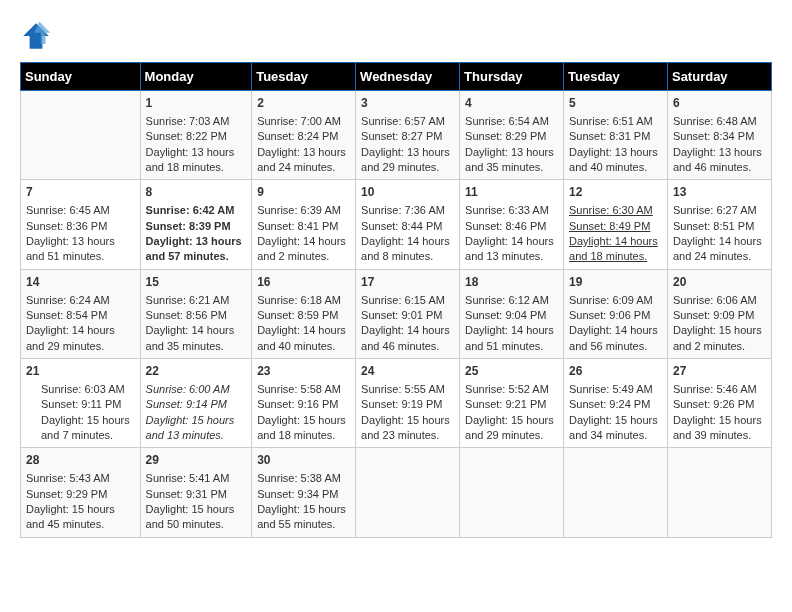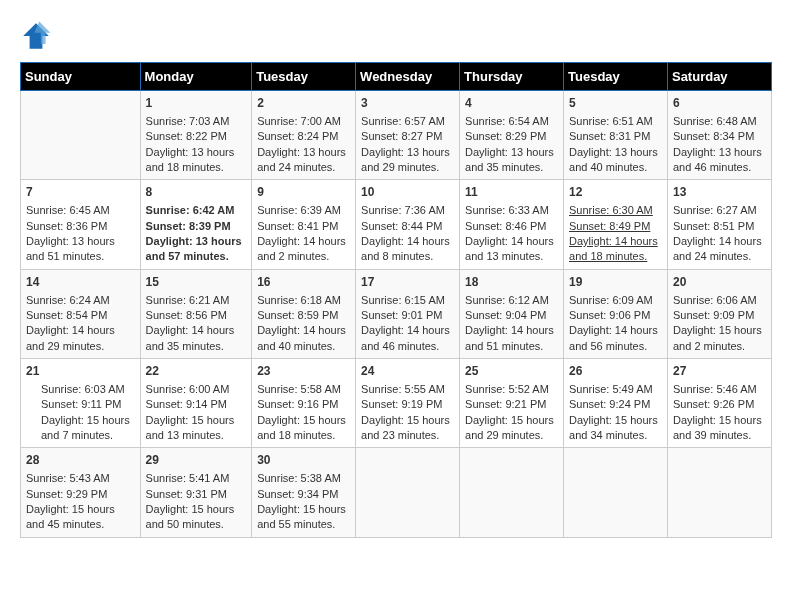--- a/index.html
+++ b/index.html
@@ -270,21 +270,21 @@
       <tr>
         <td>
           <span class="day-number">21</span>
           <div class="day-info" style="white-space: pre-line; margin-left: 15px;">Sunrise: 6:03 AM
 Sunset: 9:11 PM
 Daylight: 15 hours
 and 7 minutes.</div>
         </td>
         <td>
           <span class="day-number">22</span>
-          <div class="day-info" style="white-space: pre-line;">Sunrise: 6:00 AM
+          <div class="day-info" style="white-space: pre-line; font-style: italic;">Sunrise: 6:00 AM
 Sunset: 9:14 PM
 Daylight: 15 hours
 and 13 minutes.</div>
         </td>
         <td>
           <span class="day-number">23</span>
           <div class="day-info" style="white-space: pre-line;">Sunrise: 5:58 AM
 Sunset: 9:16 PM
 Daylight: 15 hours
 and 18 minutes.</div>

